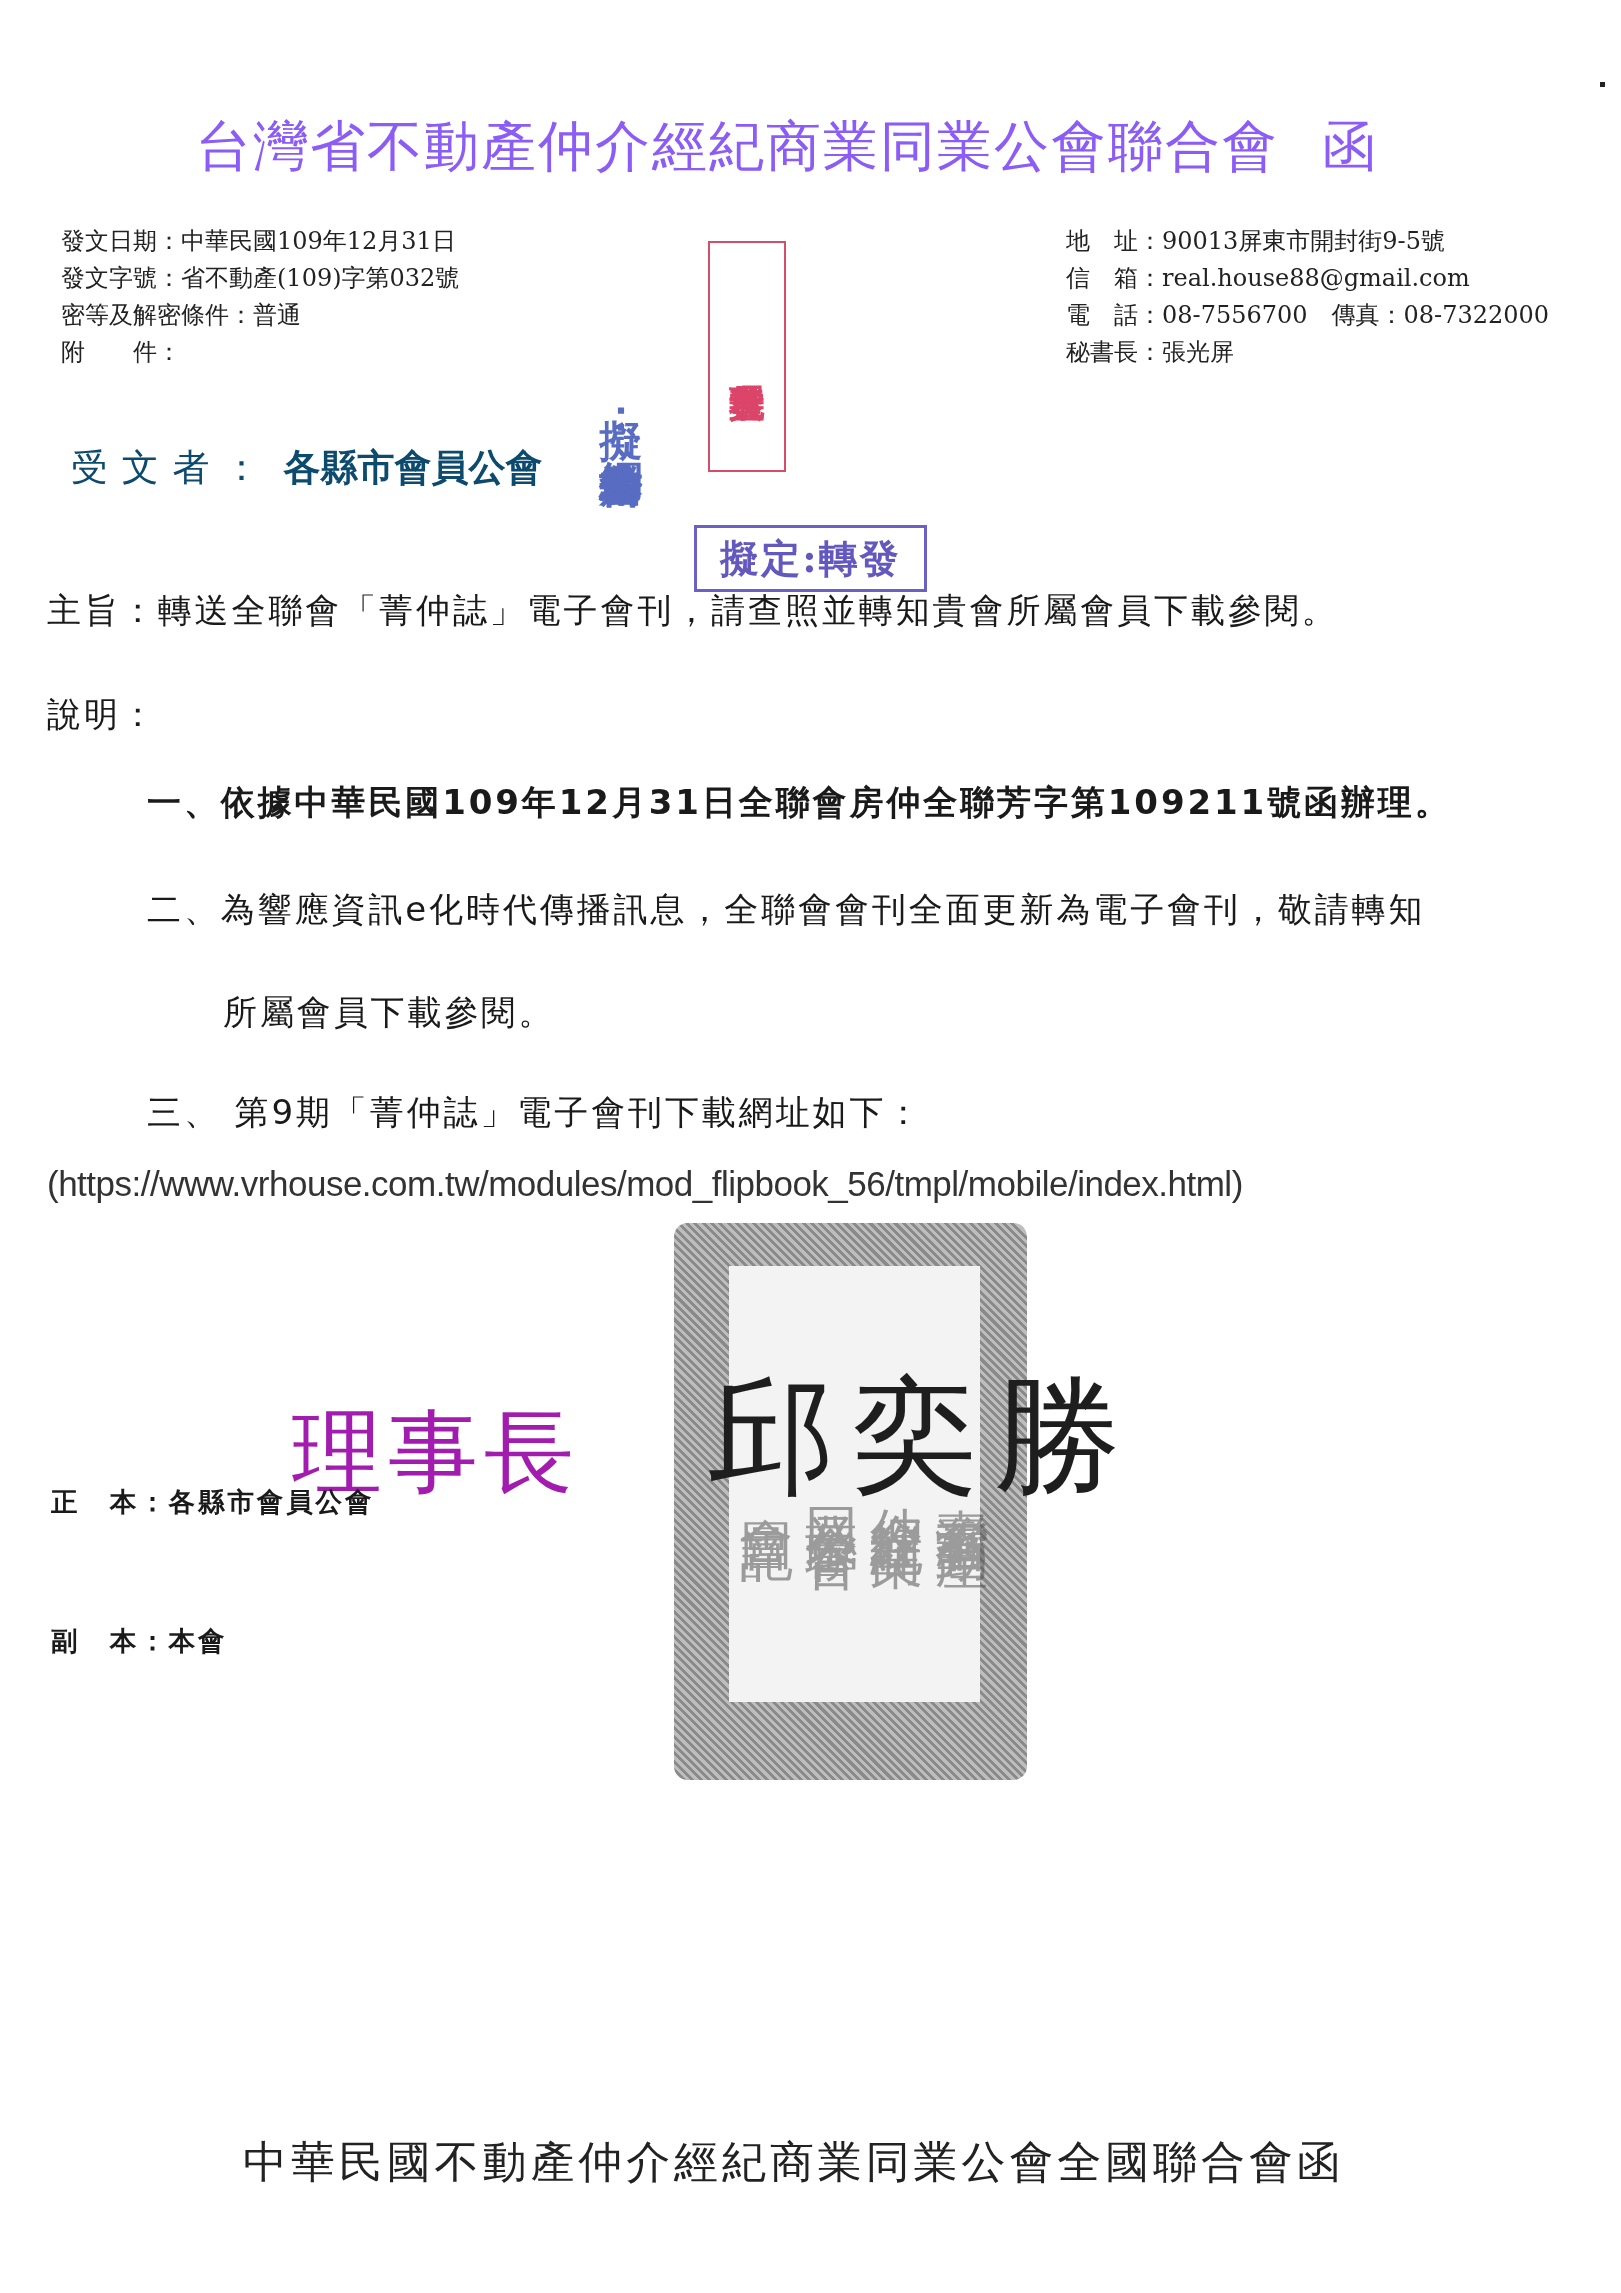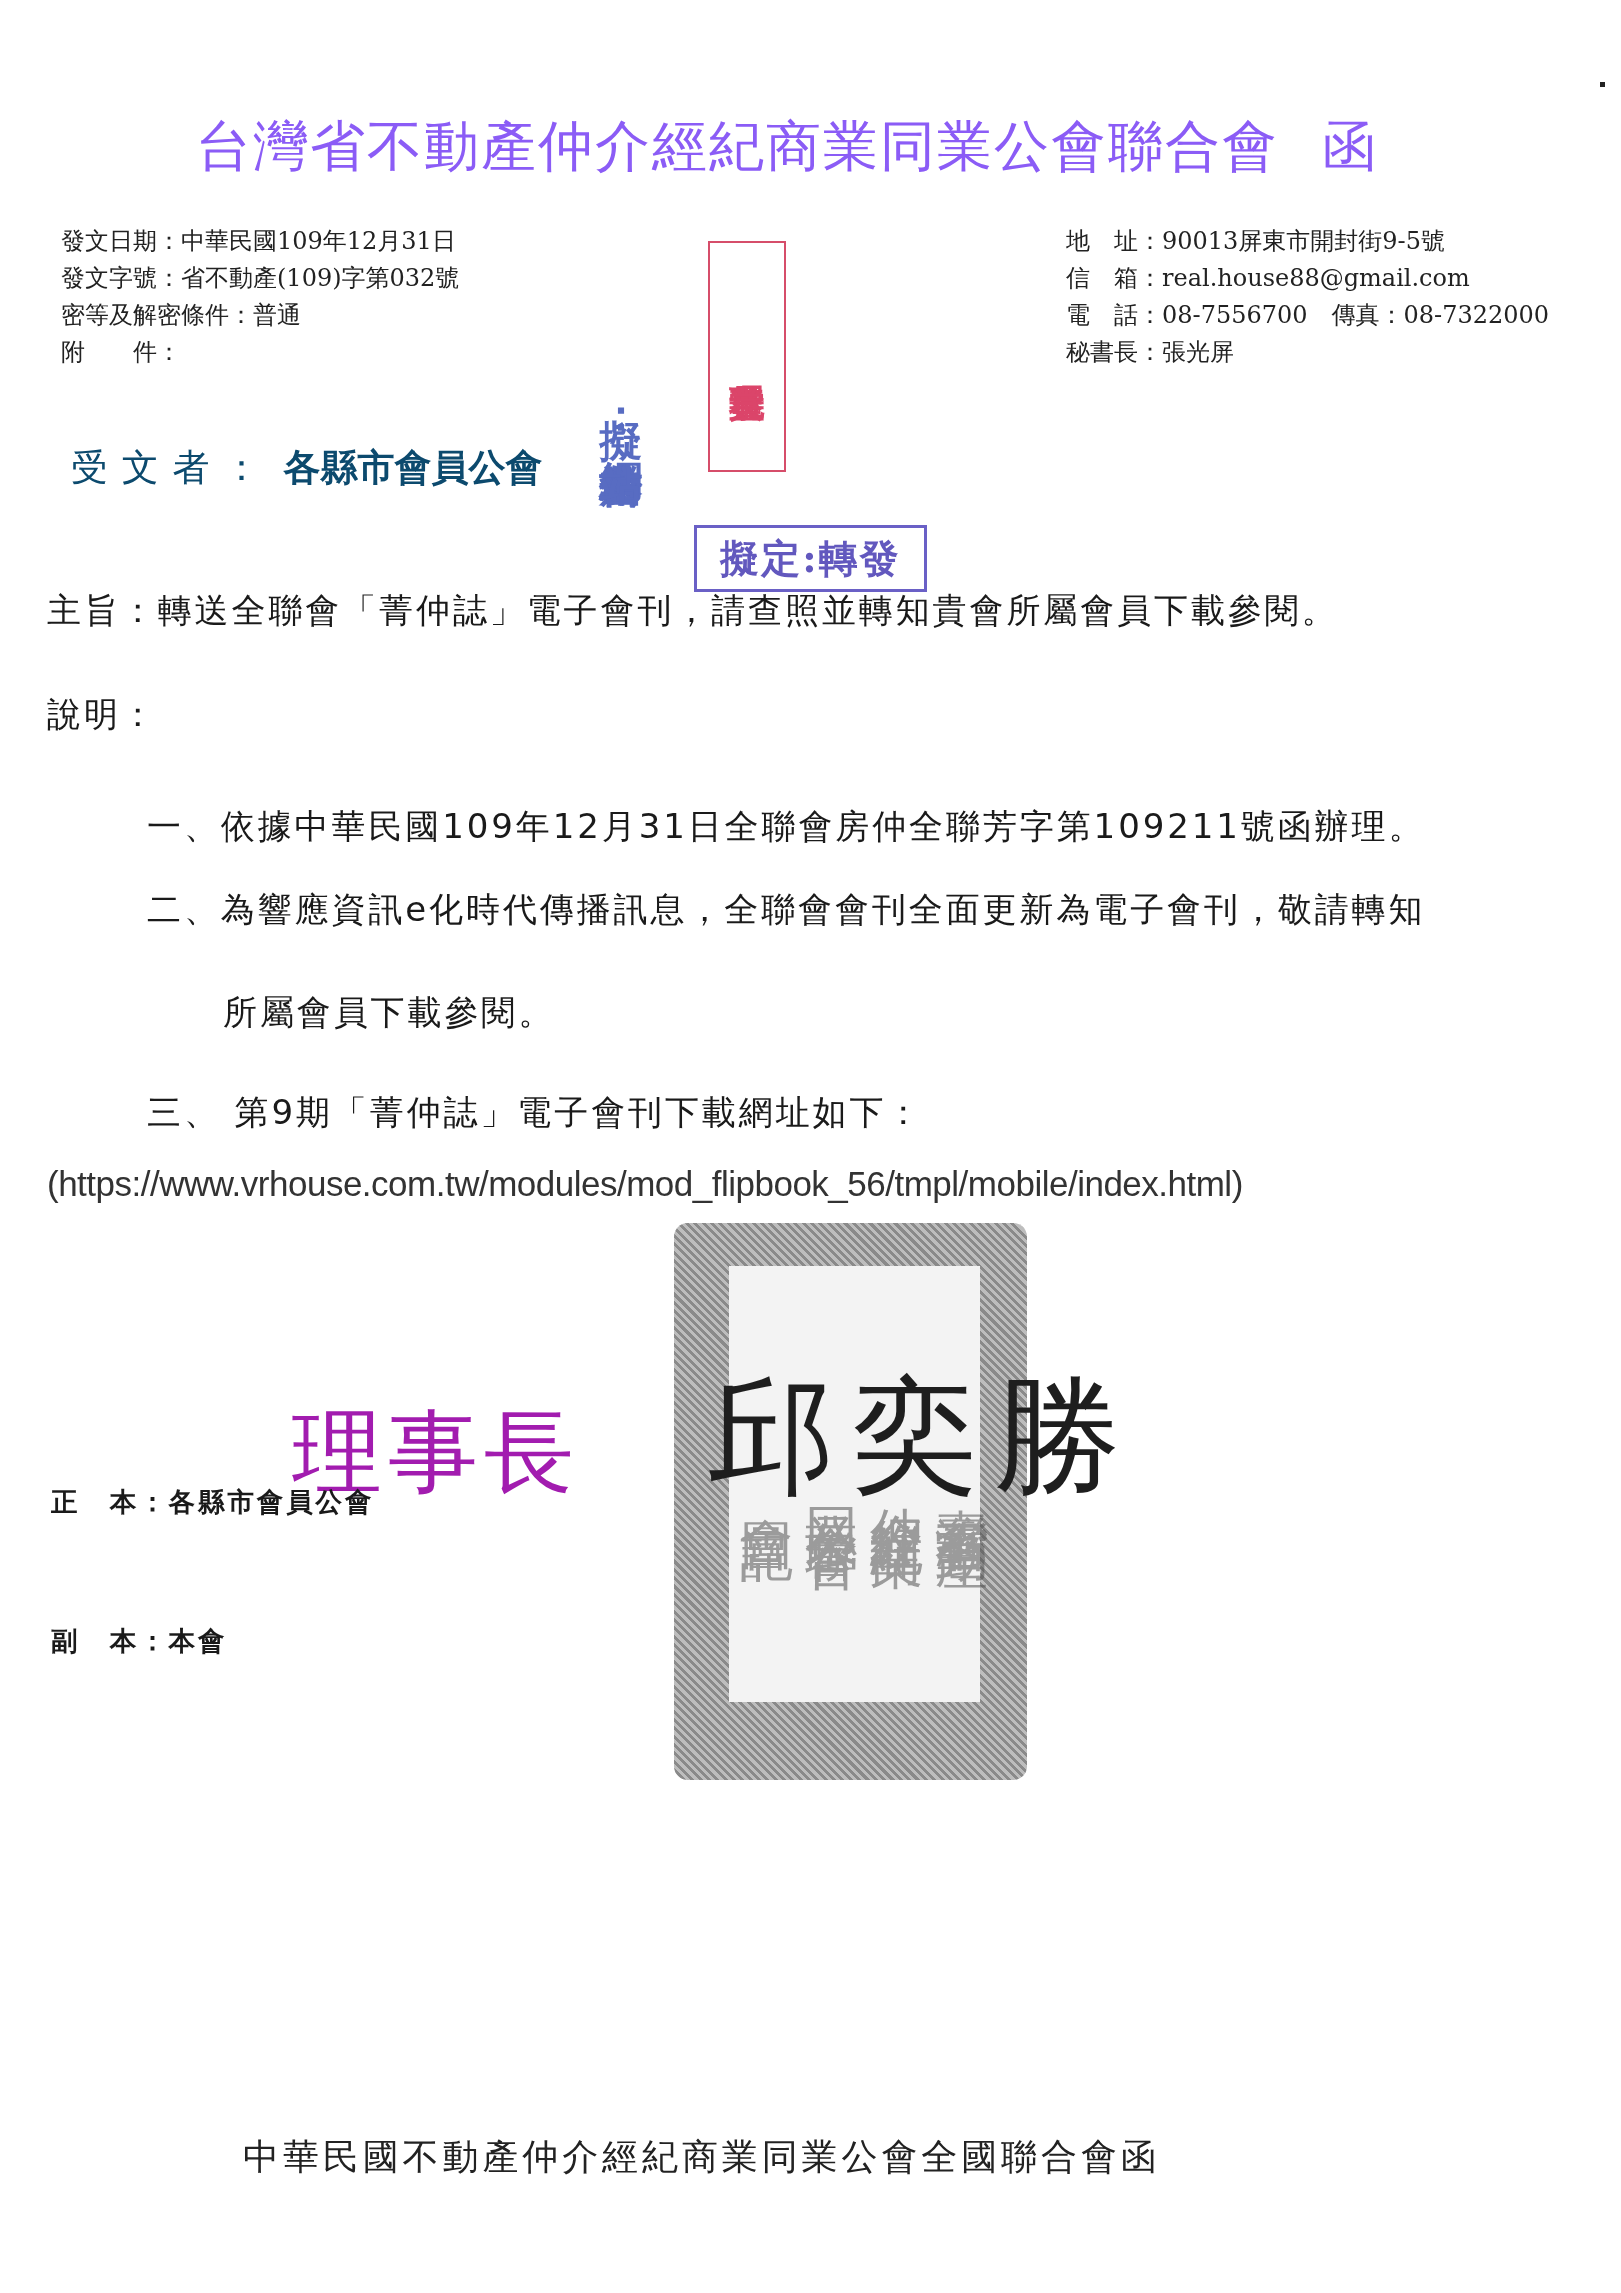--- a/index.html
+++ b/index.html
@@ -20,34 +20,34 @@
     .meta-right { left: 1066px; top: 223px; }
     .meta .row { height: 37px; }
     .recipient { left: 71px; top: 443px; font-size: 37px; color: #0c4a6e; }
     .recipient .lbl { letter-spacing: 13.7px; margin-right: 9.8px; }
     .recipient .val { font-weight: bold; }
     .subject { left: 47px; top: 588px; font-size: 34px; letter-spacing: 2.9px;
       font-family: "DejaVu Sans", "Liberation Sans", sans-serif; }
     .explain-hdr { left: 47px; top: 692px; font-size: 34px; letter-spacing: 2.9px; }
     .item { font-size: 34px; letter-spacing: 2.9px;
       font-family: "DejaVu Sans", "Liberation Sans", sans-serif; }
-    .item1 { left: 147px; top: 804px; }
+    .item1 { left: 147px; top: 780px; font-weight: bold; }
     .item2 { left: 147px; top: 887px; }
     .item2b { left: 223px; top: 990px; }
     .item3 { left: 147px; top: 1090px; }
     .url { left: 47px; top: 1164px; font-size: 35px;
       font-family: "Liberation Sans", "DejaVu Sans", sans-serif; color: #333; letter-spacing: -0.5px; }
     .sig-title { left: 292px; top: 1392px; font-size: 90px; letter-spacing: 5.9px;
       font-family: "DejaVu Serif", serif; color: #a21caf; }
     .sig-name { left: 708px; top: 1353px; font-size: 127px; letter-spacing: 15.7px;
       font-family: "DejaVu Serif", serif; color: #1e1e1e; z-index: 3; }
     .cc { font-size: 26.5px; left: 51px; font-weight: bold; letter-spacing: 2.9px; }
     .cc1 { top: 1484px; }
     .cc2 { top: 1623px; }
-    .footer { left: 243px; top: 2133px; font-size: 36px; letter-spacing: 3.9px;
+    .footer { left: 243px; top: 2133px; font-size: 44px; letter-spacing: 3.9px;
       font-family: "DejaVu Sans", "Liberation Sans", sans-serif; color: #222; }
 
     
     .stamp-vertical {
       left: 588px; top: 176px; width: 59px;
       color: #3b53b8; font-size: 43px; line-height: 51px;
       font-family: "DejaVu Serif", serif; font-weight: bold; text-align: center;
       writing-mode: vertical-rl; opacity: 0.85; z-index: 2;
       white-space: normal; height: 461px;
     }

